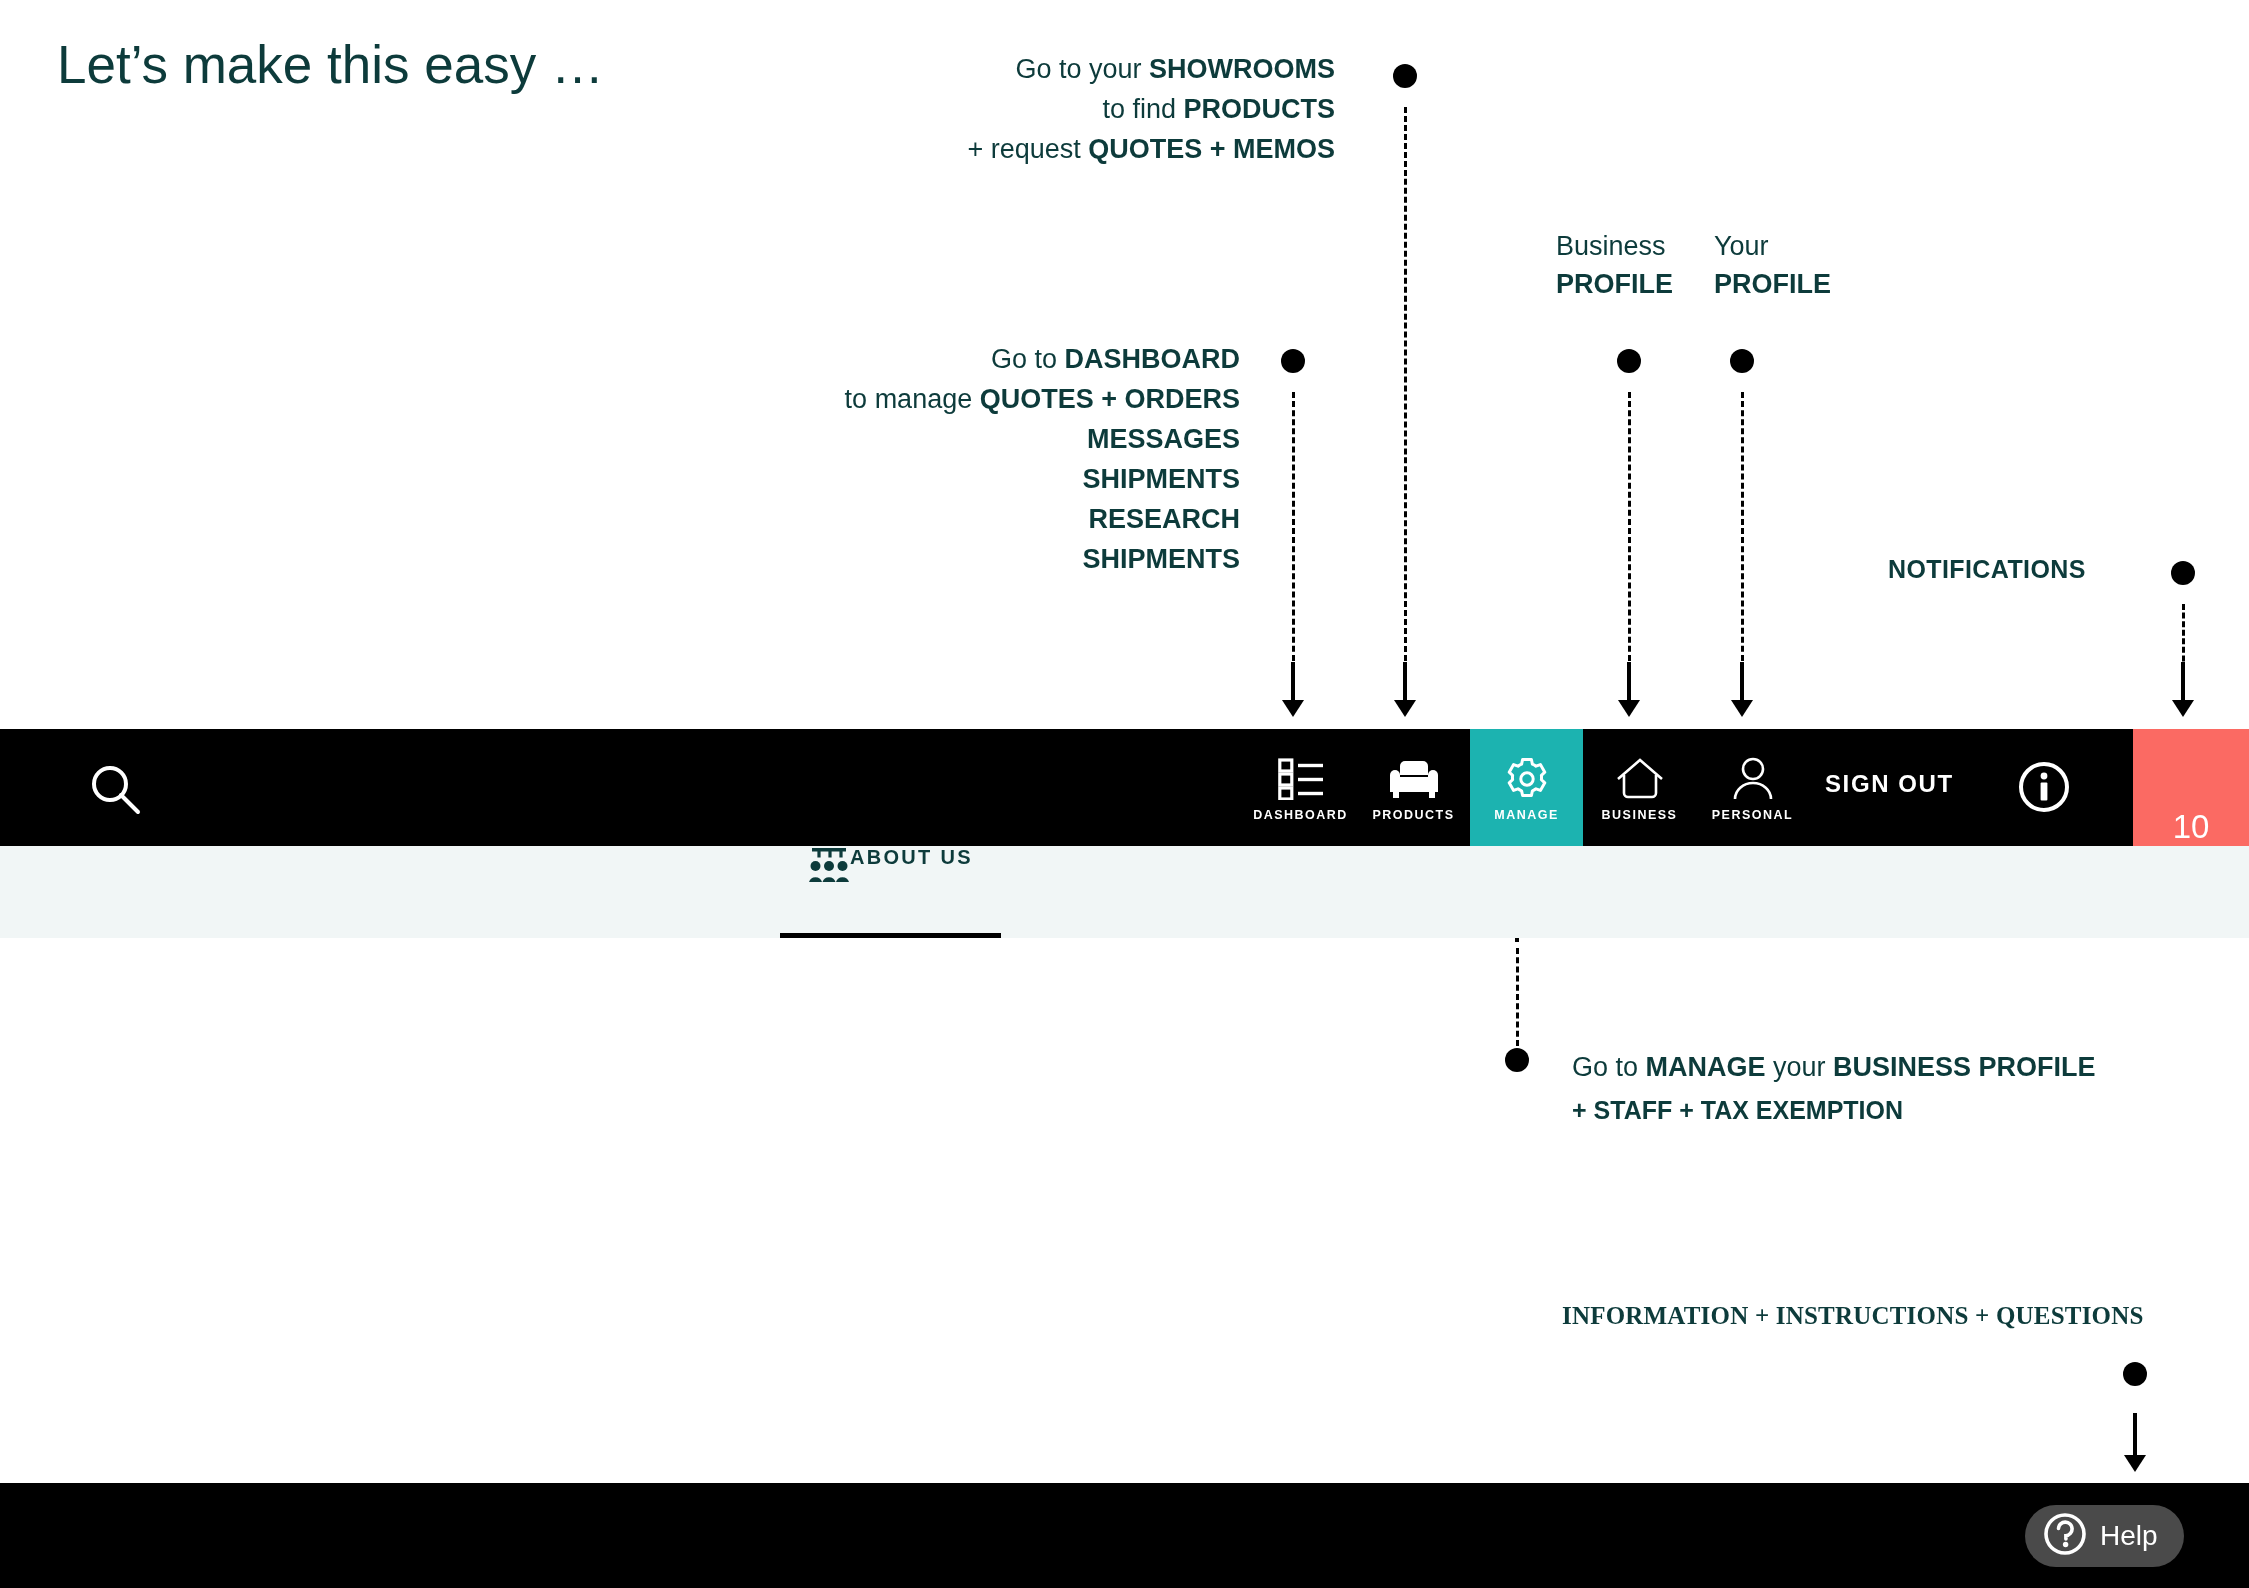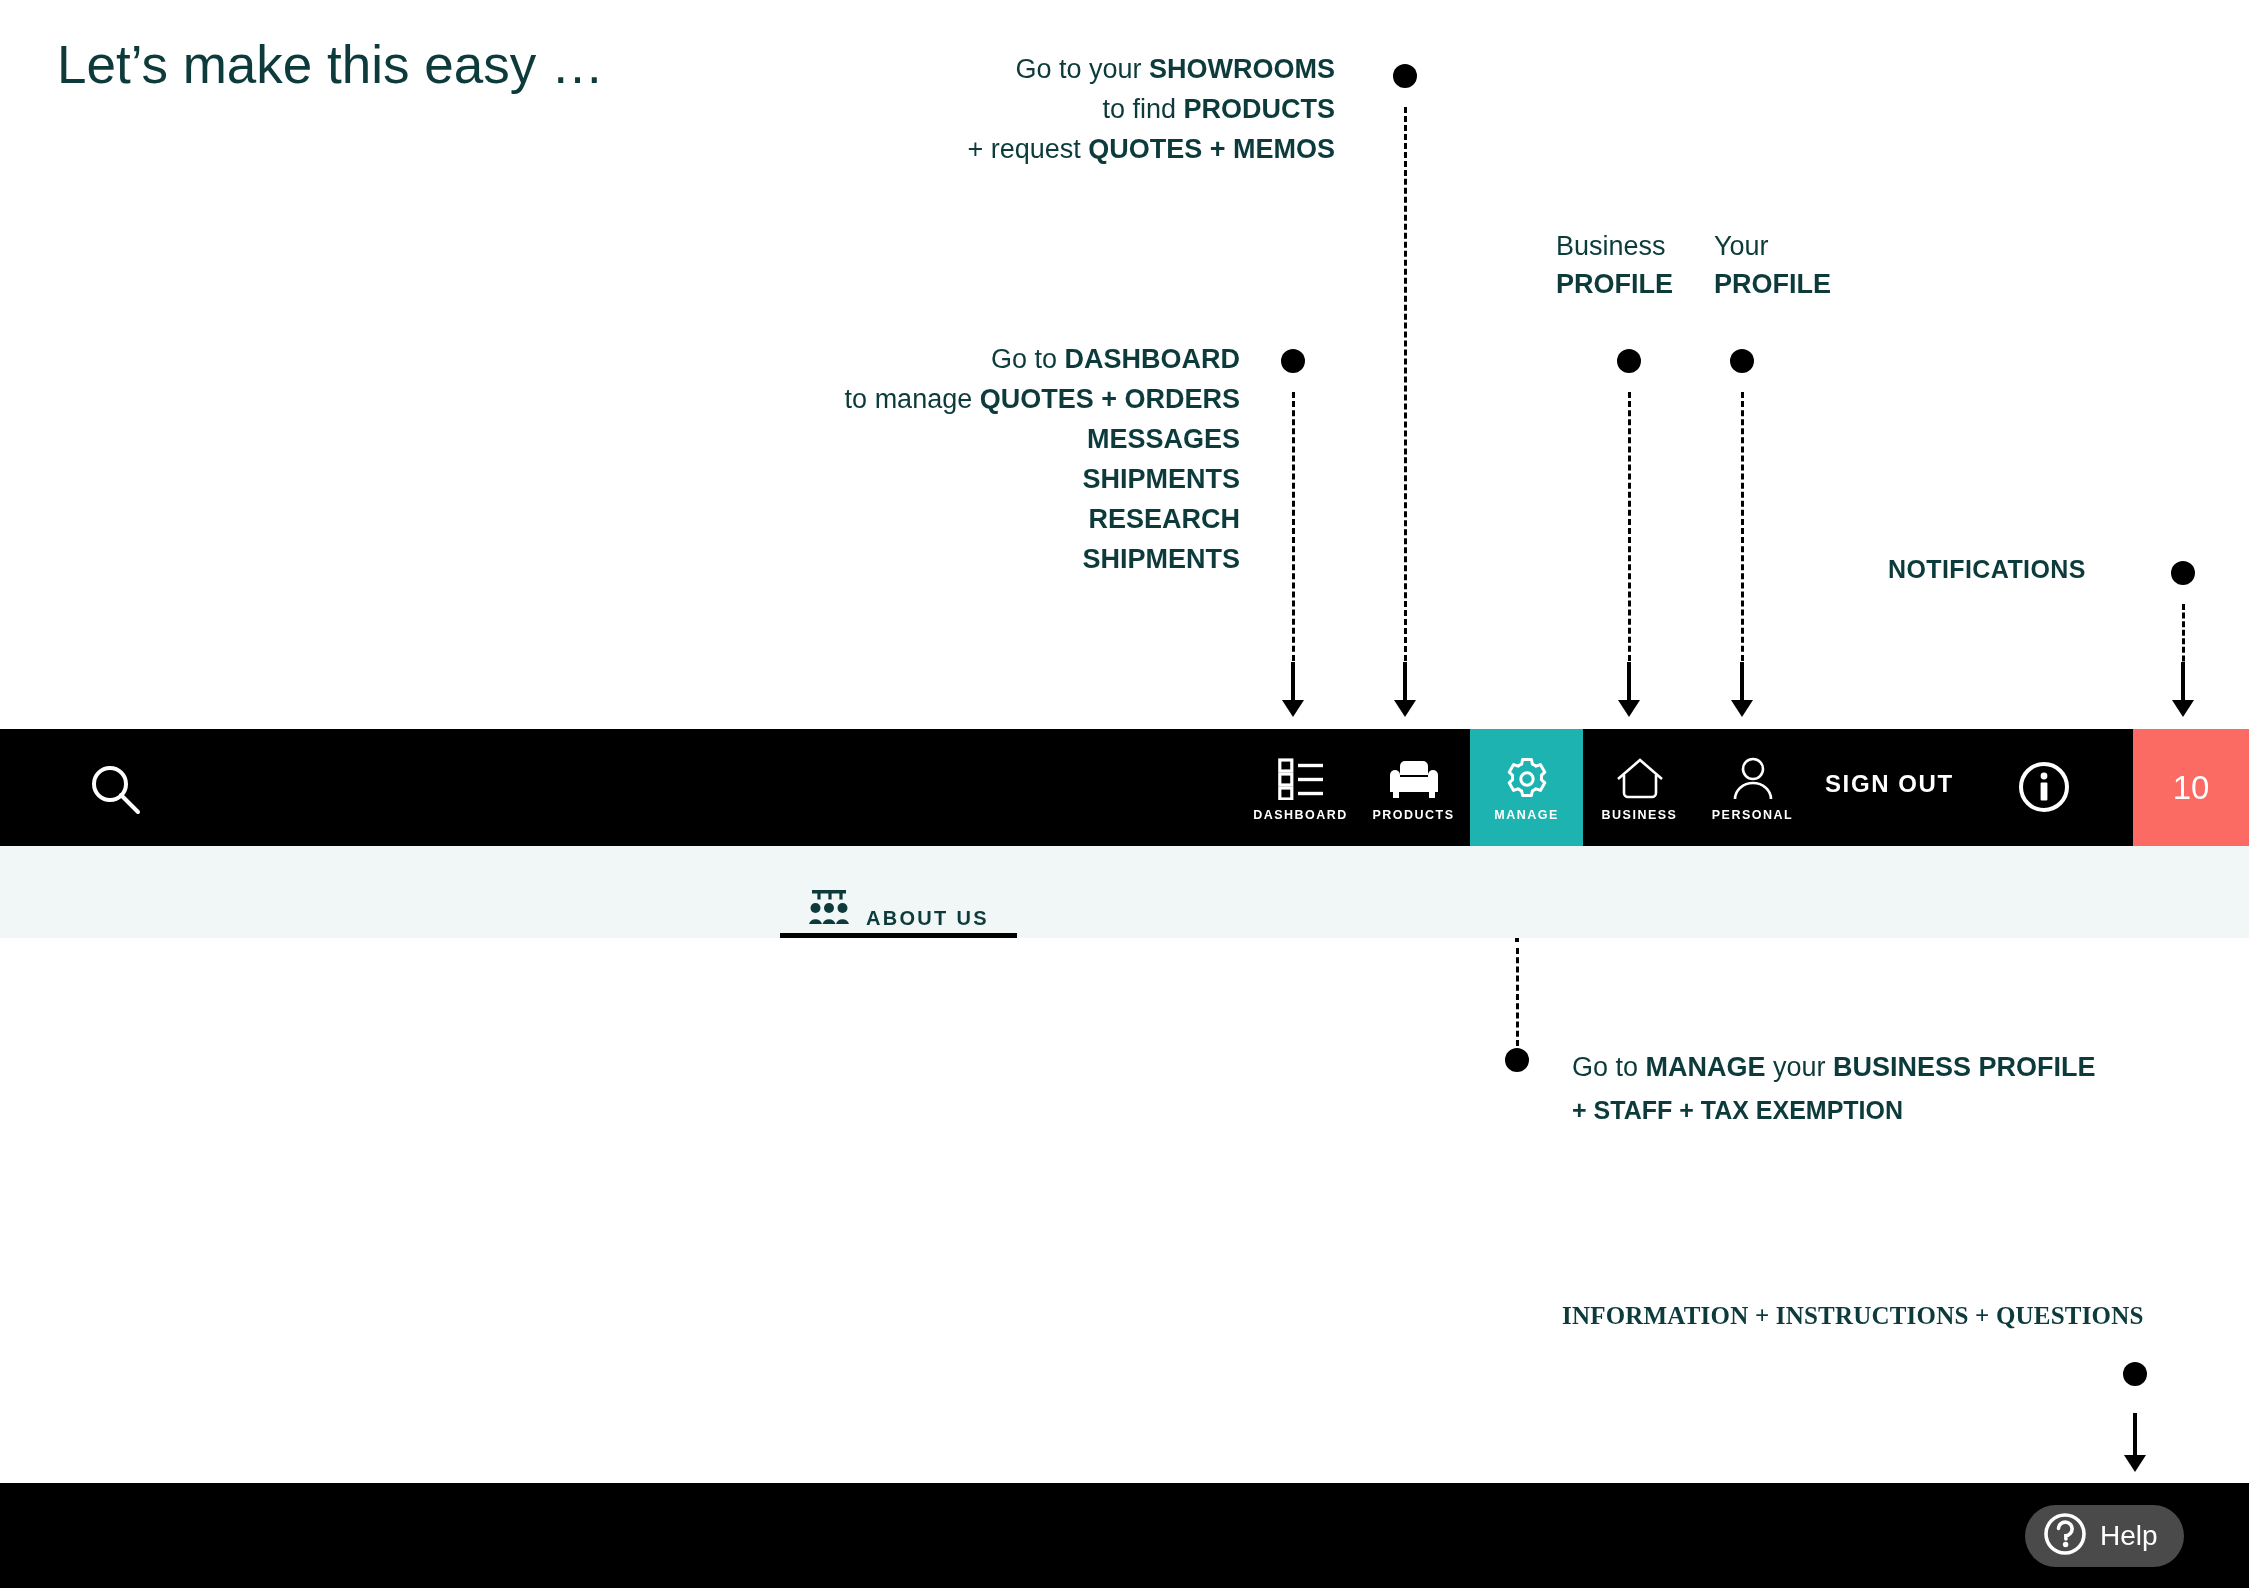--- a/index.html
+++ b/index.html
@@ -157,21 +157,21 @@
   #info-btn {
     left: 2018px; top: 761px;
     width: 52px; height: 52px;
     cursor: pointer;
   }
   #notif-badge {
     left: 2133px; top: 729px;
     width: 116px; height: 117px;
     background: #FB6A63;
     display: flex;
-    align-items: center;
+    align-items: flex-end;
     justify-content: center;
     cursor: pointer;
   }
   #notif-badge span {
     font-size: 33px;
     color: #ffffff;
     font-weight: 400;
   }
 
   
@@ -182,26 +182,25 @@
   }
   #subnav-items {
     left: 780px; top: 846px;
     height: 92px;
     display: flex;
     align-items: center;
     gap: 0px;
   }
   .subnav-item {
     display: flex;
-    align-items: flex-end;
+    align-items: flex-start;
     height: 92px;
-    padding: 8px 28px;
+    padding: 0 28px;
     cursor: pointer;
     position: relative;
-    gap: 16px;
   }
   .subnav-item .sn-label {
     font-size: 20px;
     font-weight: bold;
     color: #0D3B3B;
     letter-spacing: 2.3px;
   }
   .subnav-item.active::after {
     content: "";
     position: absolute;

